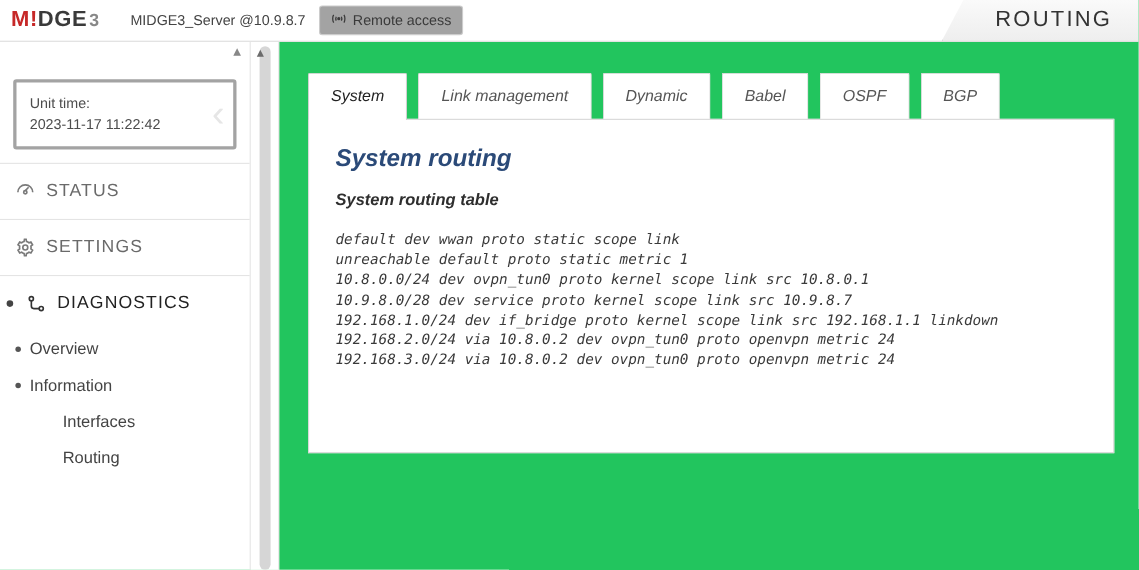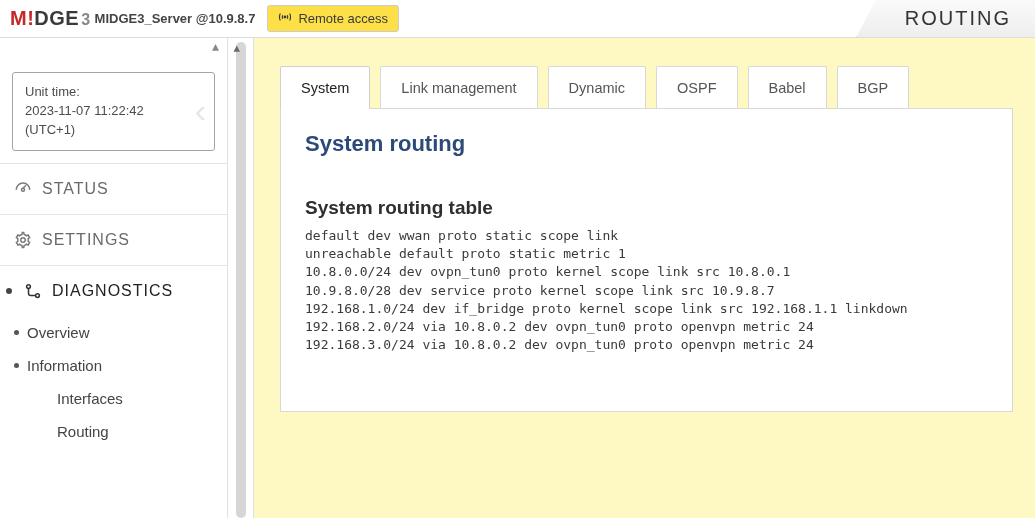--- a/index.html
+++ b/index.html
@@ -29,31 +29,30 @@
       align-items: baseline;
       font-weight: 700;
       font-size: 20px;
       letter-spacing: 0.5px;
     }
     .logo .m { color: #c62828; }
     .logo .excl { color: #c62828; }
     .logo .rest { color: #3a3a3a; }
     .logo .suffix { color: #888; font-size: 16px; margin-left: 2px; }
     .server-name {
-      margin-left: 4px;
+      margin-left: 28px;
       font-size: 13px;
       color: #444;
-      font-weight: bold;
     }
     .remote-btn {
       margin-left: 12px;
       display: inline-flex;
       align-items: center;
       gap: 6px;
-      background: #fde047;
+      background: #a3a3a3;
       border: 1px solid #ccc;
       padding: 4px 10px;
       border-radius: 3px;
       font-size: 13px;
       color: #3a3a3a;
       cursor: pointer;
     }
     .remote-btn svg { width: 14px; height: 14px; }
 
     .page-title-tab {
@@ -91,21 +90,21 @@
       height: 30px;
       display: flex;
       align-items: flex-start;
       justify-content: flex-end;
       padding-right: 8px;
       color: #888;
     }
 
     .timebox {
       margin: 4px 12px 12px 12px;
-      border: 1px solid #a3a3a3;
+      border: 3px solid #a3a3a3;
       border-radius: 3px;
       padding: 10px 12px;
       position: relative;
       color: #4d4d4d;
       font-size: 13px;
       line-height: 1.45;
     }
     .timebox .ghost-arrow {
       position: absolute;
       right: 8px;
@@ -190,23 +189,24 @@
     .splitter .caret {
       position: absolute;
       top: -2px; left: -2px;
       color: #6b6b6b;
       font-size: 13px;
     }
 
     
     .main {
       flex: 1;
-      background: #fef9c3;
+      background: #22c55e;
       padding: 28px 22px 0 26px;
       overflow: hidden;
+      font-style: italic;
     }
     .tabs {
       display: flex;
       gap: 10px;
       align-items: flex-end;
     }
     .tab {
       background: #fff;
       border: 1px solid #d8d8d8;
       border-bottom: none;
@@ -233,27 +233,27 @@
       padding: 22px 24px 28px 24px;
       position: relative;
       z-index: 1;
       min-height: 304px;
     }
 
     .panel h2 {
       font-size: 22px;
       font-weight: 600;
       color: #2b4a78;
-      margin-bottom: 40px;
+      margin-bottom: 16px;
     }
     .panel h3 {
-      font-size: 19px;
+      font-size: 15px;
       font-weight: 700;
       color: #2e2e2e;
-      margin-bottom: 8px;
+      margin-bottom: 20px;
     }
     .routing-lines {
       font-family: "Consolas", "Menlo", monospace;
       font-size: 13px;
       color: #3a3a3a;
       line-height: 1.4;
       white-space: pre;
     }
   </style>
 </head>
@@ -286,22 +286,21 @@
 
 <div class="layout">
 
   <aside class="sidebar">
     <div class="collapse-handle">
       <span>▴</span>
     </div>
 
     <div class="timebox">
       <div>Unit time:</div>
-      <div>2023-11-07 11:22:42</div>
-      <div>(UTC+1)</div>
+      <div>2023-11-17 11:22:42</div>
       <div class="ghost-arrow">‹</div>
     </div>
 
     <div class="nav-section">
       <div class="nav-header">
         <span class="nav-icon">
           <svg viewBox="0 0 24 24" fill="none" stroke="currentColor" stroke-width="2">
             <path d="M3 13a9 9 0 0 1 18 0"></path>
               <circle cx="12" cy="13" r="2"></circle>
               <path d="M12 11l4-4"></path>
@@ -356,22 +355,22 @@
     <div class="bar">
       <span class="caret">▴</span>
     </div>
   </div>
 
   <main class="main">
     <div class="tabs">
       <div class="tab active"><span>System</span></div>
       <div class="tab"><span>Link management</span></div>
       <div class="tab"><span>Dynamic</span></div>
+      <div class="tab"><span>Babel</span></div>
       <div class="tab"><span>OSPF</span></div>
-      <div class="tab"><span>Babel</span></div>
       <div class="tab"><span>BGP</span></div>
     </div>
 
     <section class="panel">
       <h2>System routing</h2>
       <h3>System routing table</h3>
       <pre class="routing-lines" id="routing-lines">default dev wwan proto static scope link
 unreachable default proto static metric 1
 10.8.0.0/24 dev ovpn_tun0 proto kernel scope link src 10.8.0.1
 10.9.8.0/28 dev service proto kernel scope link src 10.9.8.7

